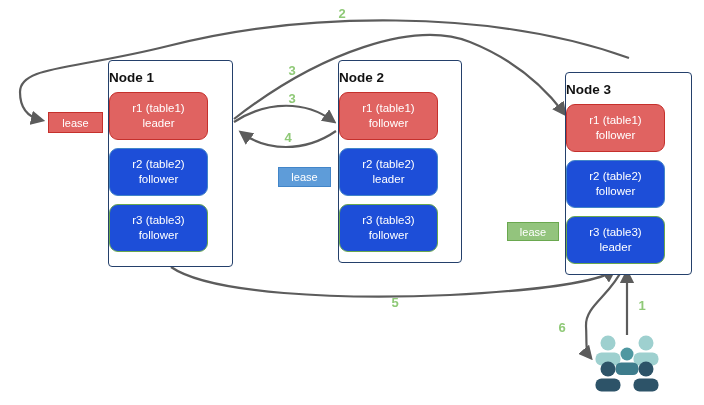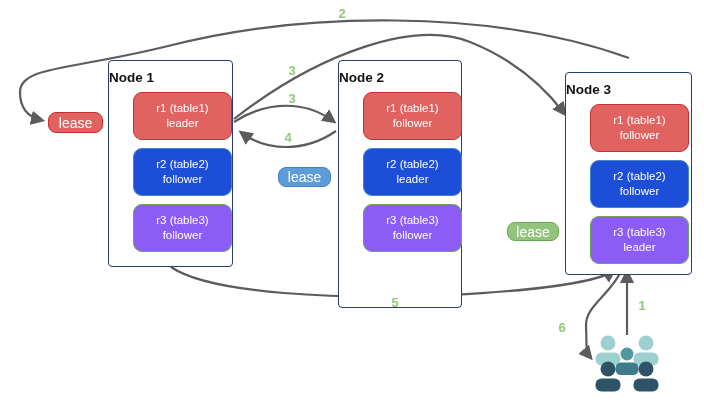--- a/index.html
+++ b/index.html
@@ -9,28 +9,28 @@
   }
   .arrows{position:absolute;left:0;top:0;width:704px;height:405px;}
   .node{
     position:absolute;background:#fff;border:1.6px solid #24406B;border-radius:4px;
     box-sizing:border-box;display:flex;flex-direction:column;
   }
   .node-title{margin-top:9px;font-size:13.5px;font-weight:bold;color:#111;}
   .replica{
     width:99px;height:48px;border-radius:9px;color:#fff;font-size:11.5px;line-height:1.3;
     display:flex;flex-direction:column;justify-content:center;align-items:center;
-    box-sizing:border-box;border:1.3px solid;text-align:center;margin-left:24px;
+    box-sizing:border-box;border:1.3px solid;text-align:center;
   }
   .replica.first{margin-top:7px;} .replica + .replica{margin-top:8px;}
   .replica.red{background:#E06361;border-color:#C5302C;}
   .replica.blue{background:#1d4ed8;border-color:#4285C8;}
-  .replica.green{background:#8b5cf6;border-color:#6AA84F;}
+  .replica.green{background:#1d4ed8;border-color:#6AA84F;}
   .lease{
-    position:absolute;color:#fff;font-size:14px;border-radius:8px;box-sizing:border-box;
+    position:absolute;color:#fff;font-size:11px;border-radius:0;box-sizing:border-box;
     display:flex;align-items:center;justify-content:center;border:1.4px solid;
   }
   .lease.red{left:48px;top:112px;width:55px;height:21px;background:#E06361;border-color:#C5302C;}
   .lease.blue{left:278px;top:167px;width:53px;height:20px;background:#5E9CD9;border-color:#4285C8;}
   .lease.green{left:507px;top:222px;width:52px;height:19px;background:#93C47D;border-color:#6AA84F;}
   .step{
     position:absolute;font-weight:bold;font-size:13px;color:#8FC977;width:14px;text-align:center;
   }
   .users-icon{position:absolute;left:592px;top:333px;}
 </style>
@@ -65,21 +65,21 @@
     <div class="replica blue">
       <div>r2 (table2)</div>
       <div>follower</div>
     </div>
     <div class="replica green">
       <div>r3 (table3)</div>
       <div>follower</div>
     </div>
   </div>
 
-  <div class="node" style="left:338px;top:60px;width:124px;height:248px">
+  <div class="node" style="left:338px;top:60px;width:124px;height:203px">
     <div class="node-title">Node 2</div>
     <div class="replica red first">
       <div>r1 (table1)</div>
       <div>follower</div>
     </div>
     <div class="replica blue">
       <div>r2 (table2)</div>
       <div>leader</div>
     </div>
     <div class="replica green">

